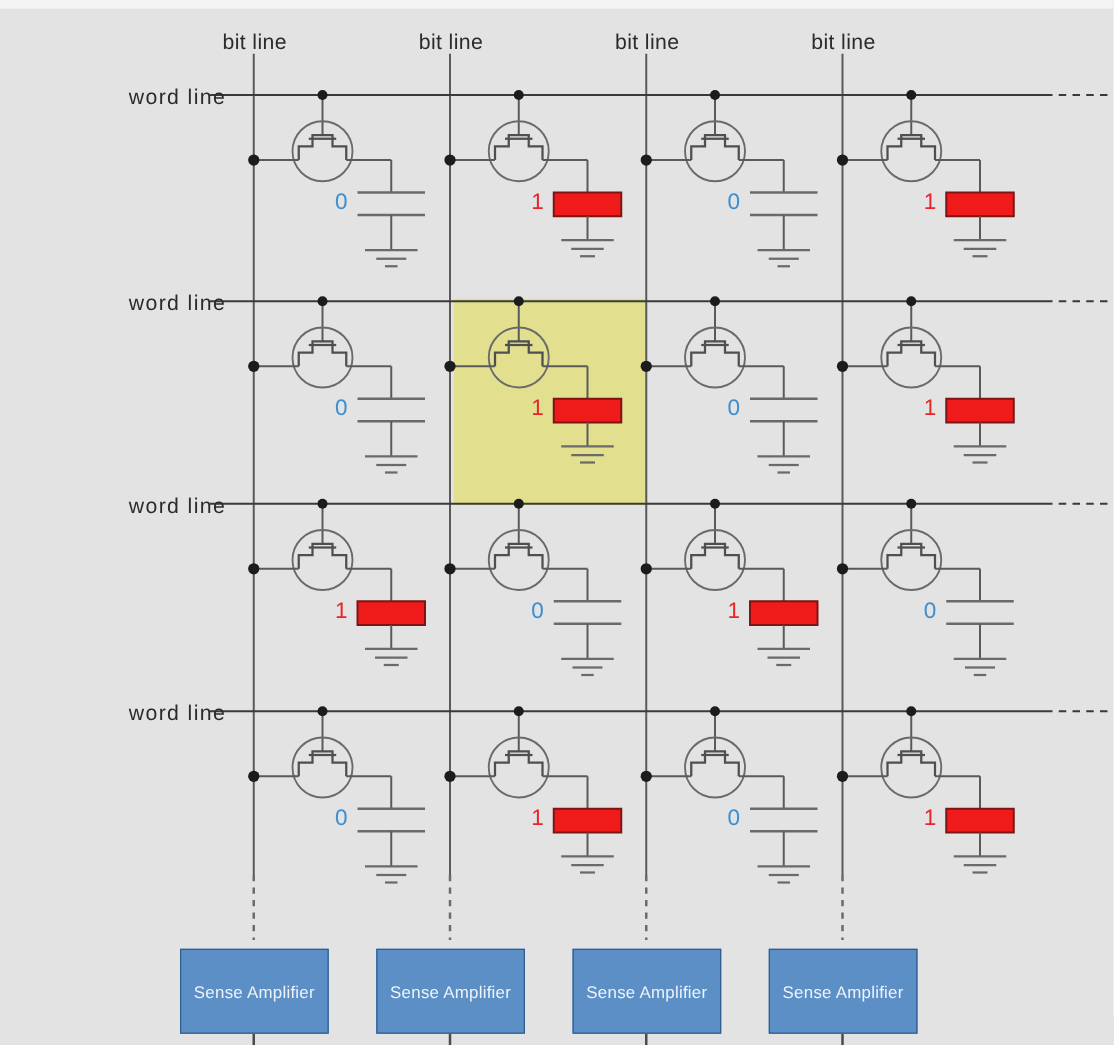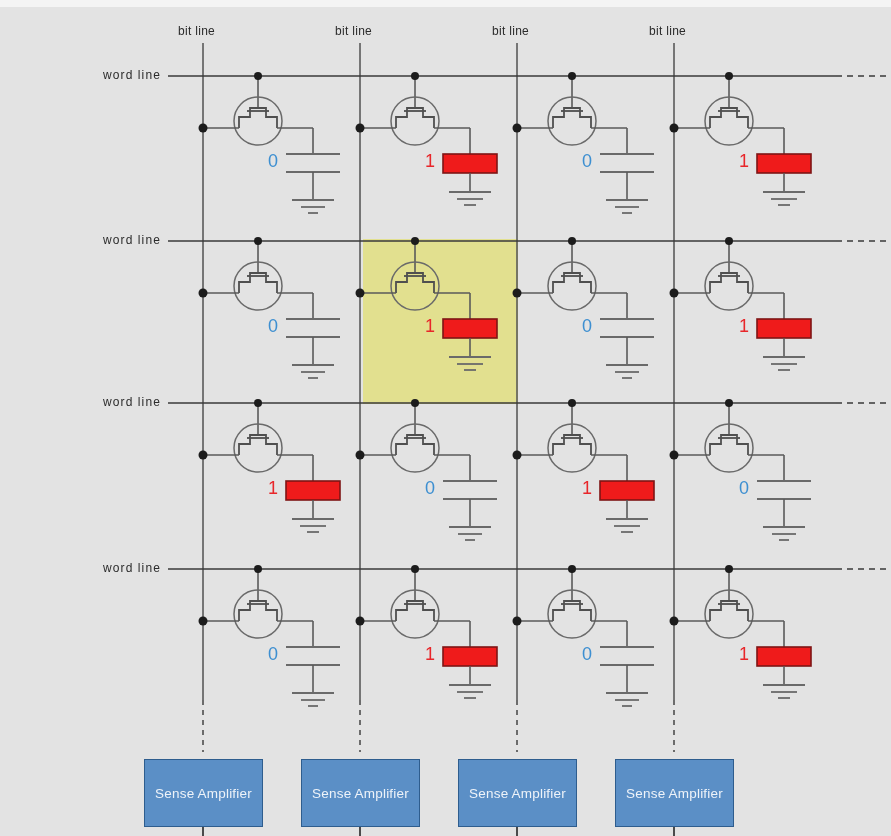--- a/index.html
+++ b/index.html
@@ -20,21 +20,21 @@
     left: 0; top: 0;
     width: 891px; height: 7px;
     background: #f4f4f4;
   }
   .svg-layer {
     position: absolute;
     left: 0; top: 0;
   }
   .label {
     position: absolute;
-    font-size: 12px;
+    font-size: 17px;
     color: #2b2b2b;
     white-space: nowrap;
     letter-spacing: 0.3px;
   }
   .label-wordline { letter-spacing: 1.1px; }
   .bitval {
     position: absolute;
     font-size: 18px;
     white-space: nowrap;
   }

